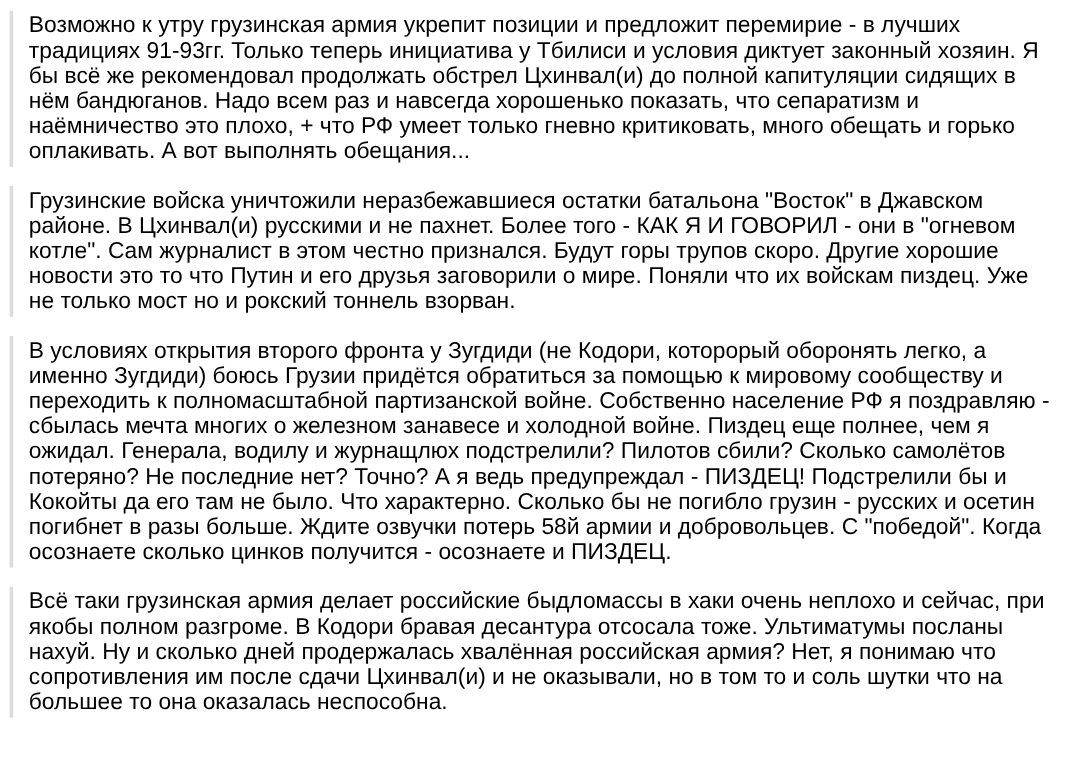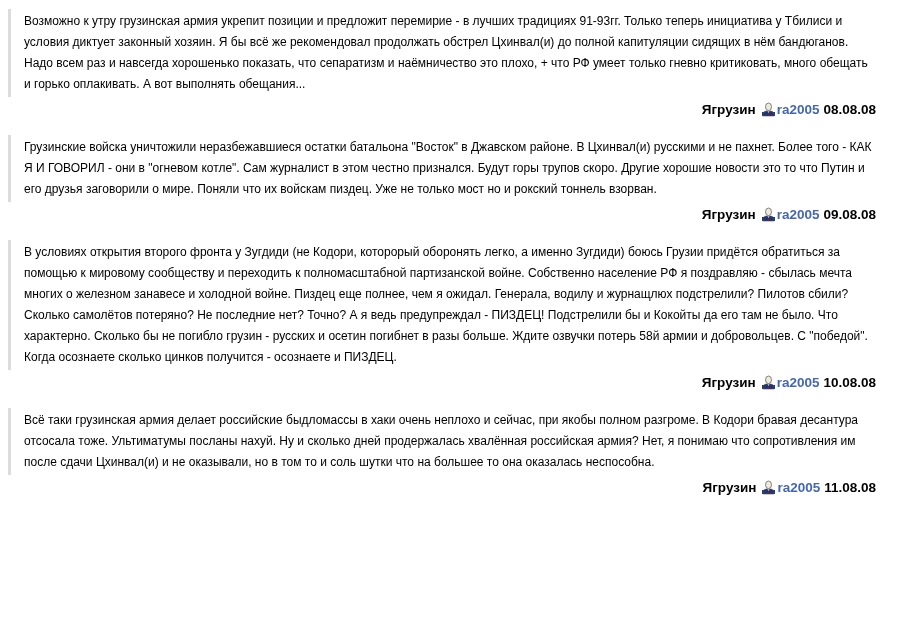--- a/index.html
+++ b/index.html
@@ -9,21 +9,21 @@
     height: 643px;
     overflow: hidden;
     font-family: "Liberation Sans", "DejaVu Sans", sans-serif;
     color: #000000;
     padding: 9px 23px 0 8px;
   }
   .post { margin-bottom: 16px; }
   .post-text {
     border-left: 3px solid #dcdcdc;
     padding: 2px 0 2px 13px;
-    font-size: 12px;
+    font-size: 19px;
     line-height: 21px;
     color: #000000;
     text-align: left;
   }
   .post-meta {
     margin-top: 4px;
     text-align: right;
     font-size: 13.5px;
     font-weight: bold;
     line-height: 18px;
@@ -44,64 +44,28 @@
     margin-right: 4px;
     cursor: pointer;
   }
   .post-meta .date { color: #000000; }
 </style>
 </head>
 <body>
 
 <div class="post">
   <div class="post-text">Возможно к утру грузинская армия укрепит позиции и предложит перемирие - в лучших традициях 91-93гг. Только теперь инициатива у Тбилиси и условия диктует законный хозяин. Я бы всё же рекомендовал продолжать обстрел Цхинвал(и) до полной капитуляции сидящих в нём бандюганов. Надо всем раз и навсегда хорошенько показать, что сепаратизм и наёмничество это плохо, + что РФ умеет только гневно критиковать, много обещать и горько оплакивать. А вот выполнять обещания...</div>
-  <div class="post-meta">
-    <span class="author">Ягрузин</span><span class="user-icon"><svg viewBox="0 0 15 15" width="15" height="15">
-          <rect x="1" y="10" width="13" height="4" fill="#1f3575"></rect>
-          <path d="M2 14 L2 12 Q2 9.5 5 9 L10 9 Q13 9.5 13 12 L13 14 Z" fill="#1f3575" stroke="#555" stroke-width="0.6"></path>
-          <path d="M6.5 9.2 L7.5 11 L8.5 9.2 Z" fill="#e8e8e8"></path>
-          <ellipse cx="7.5" cy="4.8" rx="3" ry="3.8" fill="#efe9da" stroke="#666" stroke-width="0.8"></ellipse>
-          <rect x="6.9" y="11" width="1.2" height="3" fill="#8a1a1a"></rect>
-        </svg></span><a class="userlink">ra2005</a><span class="date">08.08.08</span>
-  </div>
 </div>
 
 <div class="post">
   <div class="post-text">Грузинские войска уничтожили неразбежавшиеся остатки батальона "Восток" в Джавском районе. В Цхинвал(и) русскими и не пахнет. Более того - КАК Я И ГОВОРИЛ - они в "огневом котле". Сам журналист в этом честно признался. Будут горы трупов скоро. Другие хорошие новости это то что Путин и его друзья заговорили о мире. Поняли что их войскам пиздец. Уже не только мост но и рокский тоннель взорван.</div>
-  <div class="post-meta">
-    <span class="author">Ягрузин</span><span class="user-icon"><svg viewBox="0 0 15 15" width="15" height="15">
-          <rect x="1" y="10" width="13" height="4" fill="#1f3575"></rect>
-          <path d="M2 14 L2 12 Q2 9.5 5 9 L10 9 Q13 9.5 13 12 L13 14 Z" fill="#1f3575" stroke="#555" stroke-width="0.6"></path>
-          <path d="M6.5 9.2 L7.5 11 L8.5 9.2 Z" fill="#e8e8e8"></path>
-          <ellipse cx="7.5" cy="4.8" rx="3" ry="3.8" fill="#efe9da" stroke="#666" stroke-width="0.8"></ellipse>
-          <rect x="6.9" y="11" width="1.2" height="3" fill="#8a1a1a"></rect>
-        </svg></span><a class="userlink">ra2005</a><span class="date">09.08.08</span>
-  </div>
 </div>
 
 <div class="post">
   <div class="post-text">В условиях открытия второго фронта у Зугдиди (не Кодори, которорый оборонять легко, а именно Зугдиди) боюсь Грузии придётся обратиться за помощью к мировому сообществу и переходить к полномасштабной партизанской войне. Собственно население РФ я поздравляю - сбылась мечта многих о железном занавесе и холодной войне. Пиздец еще полнее, чем я ожидал. Генерала, водилу и журнащлюх подстрелили? Пилотов сбили? Сколько самолётов потеряно? Не последние нет? Точно? А я ведь предупреждал - ПИЗДЕЦ! Подстрелили бы и Кокойты да его там не было. Что характерно. Сколько бы не погибло грузин - русских и осетин погибнет в разы больше. Ждите озвучки потерь 58й армии и добровольцев. С "победой". Когда осознаете сколько цинков получится - осознаете и ПИЗДЕЦ.</div>
-  <div class="post-meta">
-    <span class="author">Ягрузин</span><span class="user-icon"><svg viewBox="0 0 15 15" width="15" height="15">
-          <rect x="1" y="10" width="13" height="4" fill="#1f3575"></rect>
-          <path d="M2 14 L2 12 Q2 9.5 5 9 L10 9 Q13 9.5 13 12 L13 14 Z" fill="#1f3575" stroke="#555" stroke-width="0.6"></path>
-          <path d="M6.5 9.2 L7.5 11 L8.5 9.2 Z" fill="#e8e8e8"></path>
-          <ellipse cx="7.5" cy="4.8" rx="3" ry="3.8" fill="#efe9da" stroke="#666" stroke-width="0.8"></ellipse>
-          <rect x="6.9" y="11" width="1.2" height="3" fill="#8a1a1a"></rect>
-        </svg></span><a class="userlink">ra2005</a><span class="date">10.08.08</span>
-  </div>
 </div>
 
 <div class="post">
   <div class="post-text">Всё таки грузинская армия делает российские быдломассы в хаки очень неплохо и сейчас, при якобы полном разгроме. В Кодори бравая десантура отсосала тоже. Ультиматумы посланы нахуй. Ну и сколько дней продержалась хвалённая российская армия? Нет, я понимаю что сопротивления им после сдачи Цхинвал(и) и не оказывали, но в том то и соль шутки что на большее то она оказалась неспособна.</div>
-  <div class="post-meta">
-    <span class="author">Ягрузин</span><span class="user-icon"><svg viewBox="0 0 15 15" width="15" height="15">
-          <rect x="1" y="10" width="13" height="4" fill="#1f3575"></rect>
-          <path d="M2 14 L2 12 Q2 9.5 5 9 L10 9 Q13 9.5 13 12 L13 14 Z" fill="#1f3575" stroke="#555" stroke-width="0.6"></path>
-          <path d="M6.5 9.2 L7.5 11 L8.5 9.2 Z" fill="#e8e8e8"></path>
-          <ellipse cx="7.5" cy="4.8" rx="3" ry="3.8" fill="#efe9da" stroke="#666" stroke-width="0.8"></ellipse>
-          <rect x="6.9" y="11" width="1.2" height="3" fill="#8a1a1a"></rect>
-        </svg></span><a class="userlink">ra2005</a><span class="date">11.08.08</span>
-  </div>
 </div>
 
 <div class="post">
 </div>
 
 </body></html>

